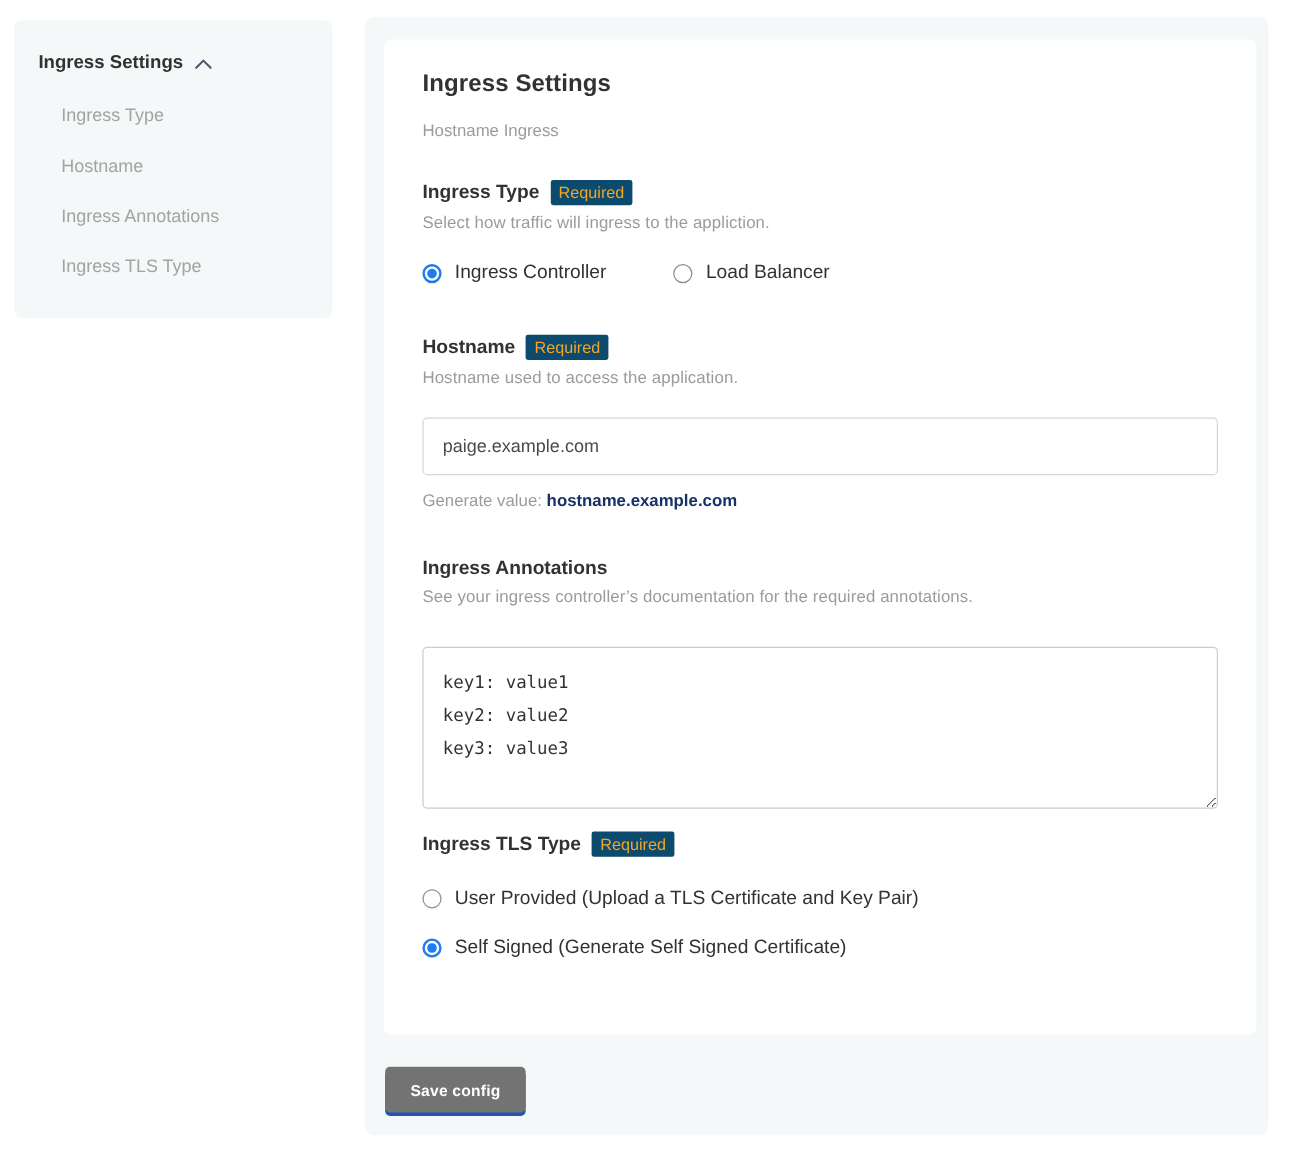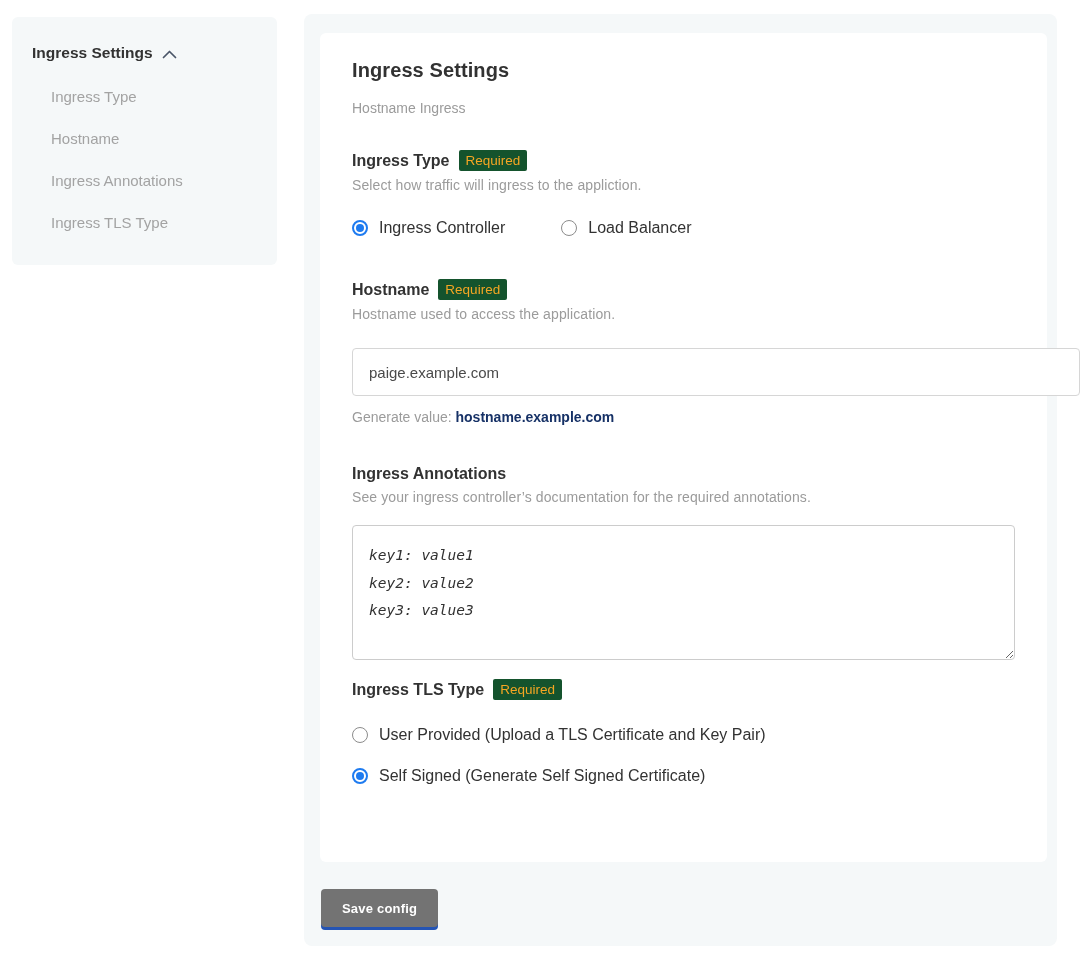--- a/index.html
+++ b/index.html
@@ -29,21 +29,21 @@
     margin: 19px 10px 0 16px; width: 727px; height: 829px;
     background: #ffffff; border-radius: 6px; padding: 26px 32px;
   }
   .card-title { font-size: 20px; font-weight: 700; color: #323232; letter-spacing: 0.1px; }
   .card-subtitle { margin-top: 18px; font-size: 14px; color: #9b9b9b; }
 
   .section { margin-top: 34px; }
   .label-row { display: flex; align-items: center; gap: 9px; }
   .field-label { font-size: 16px; font-weight: 700; color: #323232; }
   .required-badge {
-    font-size: 13.5px; color: #f5a623; background: #14532d;
+    font-size: 13.5px; color: #f5a623; background: #0c4a6e;
     padding: 3px 7px; border-radius: 2px; line-height: 15px;
   }
   .field-help { margin-top: 6px; font-size: 14px; color: #9b9b9b; letter-spacing: 0.1px; }
 
   
   .radio-row-horizontal { margin-top: 26px; display: flex; align-items: center; gap: 56px; }
   .radio-option { display: flex; align-items: center; gap: 11px; cursor: pointer; }
   .radio-circle {
     width: 16px; height: 16px; border-radius: 50%; flex: 0 0 16px;
     border: 1.5px solid #8c8c8c; background: #ffffff; position: relative;
@@ -52,33 +52,33 @@
   .radio-option.checked .radio-circle::after {
     content: ""; position: absolute; left: 2px; top: 2px; width: 8px; height: 8px;
     border-radius: 50%; background: #1e7bf0;
   }
   .radio-label { font-size: 16px; font-weight: 500; color: #323232; }
   .radio-stack { margin-top: 26px; }
   .radio-stack .radio-option + .radio-option { margin-top: 23px; }
 
   
   .text-input {
-    margin-top: 26px; width: 728px; height: 48px; border: 1px solid #d6d6d6;
+    margin-top: 26px; width: 663px; height: 48px; border: 1px solid #d6d6d6;
     border-radius: 4px; padding: 0 16px; font-size: 15px; color: #4a4a4a;
     font-family: "Liberation Sans", "DejaVu Sans", sans-serif; background: #ffffff; outline: none;
   }
   .default-line { margin-top: 13px; font-size: 14px; }
   .default-prefix { color: #9b9b9b; }
   .default-value { color: #163166; font-weight: 700; }
 
   .textarea-input {
-    margin-top: 20px; display: block; width: 663px; height: 135px;
+    margin-top: 34px; display: block; width: 663px; height: 135px;
     border: 1px solid #cccccc; border-radius: 4px; padding: 16px;
     font-family: "DejaVu Sans Mono", "Liberation Mono", monospace;
-    font-size: 14.5px; line-height: 27.5px; color: #323232; resize: both; outline: none; font-style: italic;
+    font-size: 14.5px; line-height: 27.5px; color: #323232; resize: both; outline: none;
   }
 
   .section-tls { margin-top: 19px; }
 
   
   .save-button {
     display: inline-block; margin: 27px 0 0 17px; height: 38px; padding: 0 21px;
     background: #737373; border: none; border-radius: 4px;
     box-shadow: 0 3px 0 #2454b4; color: #ffffff; font-size: 13px; font-weight: 700;
     font-family: "Liberation Sans", "DejaVu Sans", sans-serif; cursor: pointer; letter-spacing: 0.2px;

